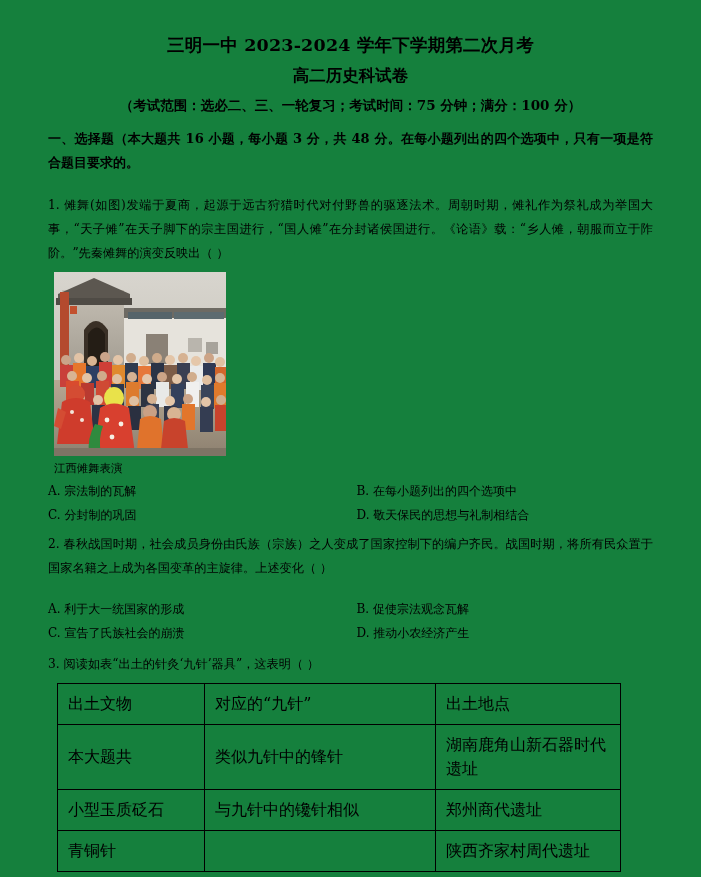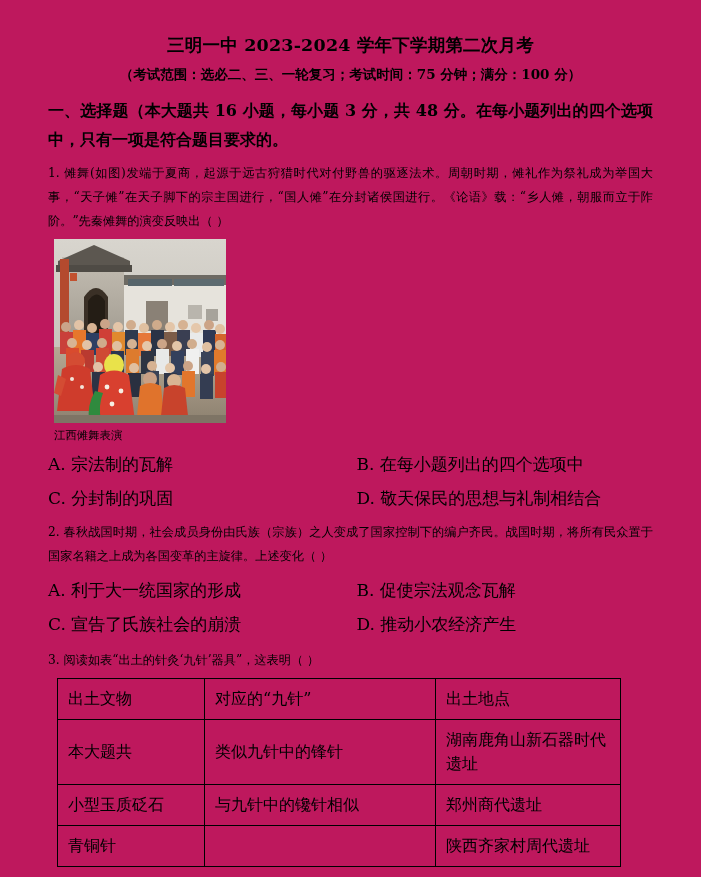--- a/index.html
+++ b/index.html
@@ -13,21 +13,21 @@
     font-family: "DejaVu Serif", "Liberation Serif", serif;
     color: #000000;
     overflow: hidden;
     position: relative;
   }
   .page {
     position: absolute;
     left: 0; top: 0;
     width: 701px;
     height: 877px;
-    background: #be185d;
+    background: #15803d;
     text-decoration: underline;
   }
   .content {
     position: absolute;
     left: 48px;
     top: 34px;
     width: 605px;
   }
 
   
@@ -50,24 +50,24 @@
     text-align: center;
     font-weight: bold;
     font-size: 13.5px;
     line-height: 1.35;
     margin: 0 0 13px 0;
   }
 
   
   .section-head {
     font-weight: bold;
-    font-size: 16px;
+    font-size: 13px;
     line-height: 1.82;
     text-align: justify;
-    margin: 0 0 8px 0;
+    margin: 0 0 20px 0;
   }
 
   
   .q-stem {
     font-size: 12.2px;
     line-height: 1.95;
     text-align: justify;
     margin: 0;
   }
   .q-block { margin-bottom: 2px; }
@@ -89,21 +89,21 @@
   }
 
   
   .opts {
     display: block;
     margin: 0;
     padding: 0;
   }
   .opt-row {
     display: flex;
-    font-size: 17px;
+    font-size: 12px;
     line-height: 2.0;
   }
   .opt-cell { flex: 0 0 50%; }
   .opt-cell.second { flex: 0 0 50%; padding-left: 6px; }
 
   
   .tbl-wrap { margin: 6px 0 0 9px; }
   table.data-table {
     border-collapse: collapse;
     width: 506px;
@@ -122,20 +122,21 @@
   .col-c { width: 166px; }
 </style>
 </head>
 <body>
 
 <div class="page">
   <div class="content">
 
     <div>
       <div class="doc-title">三明一中 2023-2024 学年下学期第二次月考</div>
+      <div class="doc-subtitle">高二历史科试卷</div>
       <div class="doc-meta">（考试范围：选必二、三、一轮复习；考试时间：75 分钟；满分：100 分）</div>
     </div>
 
     <div class="section-head">一、选择题（本大题共 16 小题，每小题 3 分，共 48 分。在每小题列出的四个选项中，只有一项是符合题目要求的。</div>
 
     <div class="q-block">
       <p class="q-stem">1. 傩舞(如图)发端于夏商，起源于远古狩猎时代对付野兽的驱逐法术。周朝时期，傩礼作为祭礼成为举国大事，“天子傩”在天子脚下的宗主国进行，“国人傩”在分封诸侯国进行。《论语》载：“乡人傩，朝服而立于阼阶。”先秦傩舞的演变反映出（     ）</p>
 
       <div class="figure-wrap">
         <svg class="figure-img" viewBox="0 0 172 184" preserveAspectRatio="none">
@@ -281,21 +282,21 @@
         </div>
         <div class="opt-row">
           <div class="opt-cell">C. 分封制的巩固</div>
           <div class="opt-cell second">D. 敬天保民的思想与礼制相结合</div>
         </div>
       </div>
     </div>
 
     <div class="q-block" style="margin-top:6px;">
       <p class="q-stem">2. 春秋战国时期，社会成员身份由氏族（宗族）之人变成了国家控制下的编户齐民。战国时期，将所有民众置于国家名籍之上成为各国变革的主旋律。上述变化（     ）</p>
-      <div class="opts" style="margin-top:4px;">
+      <div class="opts" style="margin-top:16px;">
         <div class="opt-row">
           <div class="opt-cell">A. 利于大一统国家的形成</div>
           <div class="opt-cell second">B. 促使宗法观念瓦解</div>
         </div>
         <div class="opt-row">
           <div class="opt-cell">C. 宣告了氏族社会的崩溃</div>
           <div class="opt-cell second">D. 推动小农经济产生</div>
         </div>
       </div>
     </div>

